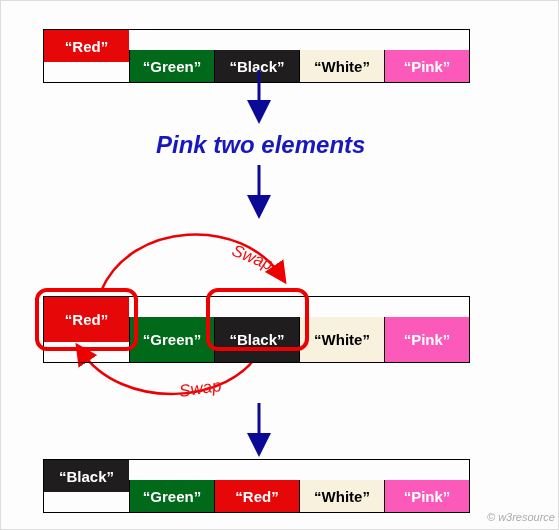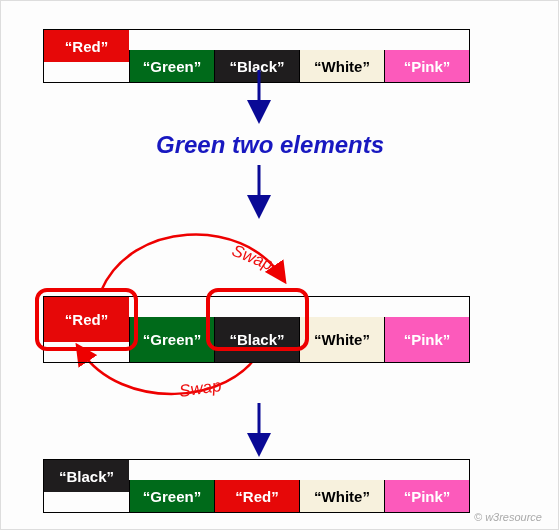--- a/index.html
+++ b/index.html
@@ -78,21 +78,21 @@
 
   <svg style="position:absolute; left:238px; top:65px;" width="40" height="60">
     <defs>
       <marker id="ah1" markerWidth="8" markerHeight="8" refX="4" refY="4" orient="auto">
         <path d="M0,0 L8,4 L0,8 z" fill="#0a0a96"></path>
       </marker>
     </defs>
     <line x1="20" y1="4" x2="20" y2="46" stroke="#0a0a96" stroke-width="3" marker-end="url(#ah1)"></line>
   </svg>
 
-  <div class="title" style="left:155px; top:130px;">Green two elements</div>
+  <div class="title" style="left:155px; top:130px;">Pink two elements</div>
 
   <svg style="position:absolute; left:238px; top:160px;" width="40" height="60">
     <line x1="20" y1="4" x2="20" y2="46" stroke="#0a0a96" stroke-width="3" marker-end="url(#ah1)"></line>
   </svg>
 
   <svg style="position:absolute; left:30px; top:220px;" width="320" height="190">
     <defs>
       <marker id="ahRed" markerWidth="9" markerHeight="9" refX="5" refY="4.5" orient="auto">
         <path d="M0,0 L9,4.5 L0,9 z" fill="#ee0000"></path>
       </marker>
@@ -121,14 +121,14 @@
   </svg>
 
   <div class="row" style="left:42px; top:458px;">
     <div class="cell" style="background:#1f1d1e;color:#ffffff;">“Black”</div>
     <div class="cell sep" style="background:#006a1a;color:#ffffff;">“Green”</div>
     <div class="cell sep" style="background:#e60808;color:#ffffff;">“Red”</div>
     <div class="cell sep" style="background:#f7f1dd;color:#000000;">“White”</div>
     <div class="cell sep" style="background:#fc5abb;color:#ffffff;">“Pink”</div>
   </div>
 
-  <div class="credit" style="right:16px; bottom:6px;margin-top:32px;">© w3resource</div>
+  <div class="credit" style="right:3px; bottom:6px;margin-top:32px;">© w3resource</div>
 </div>
 
 </body></html>

